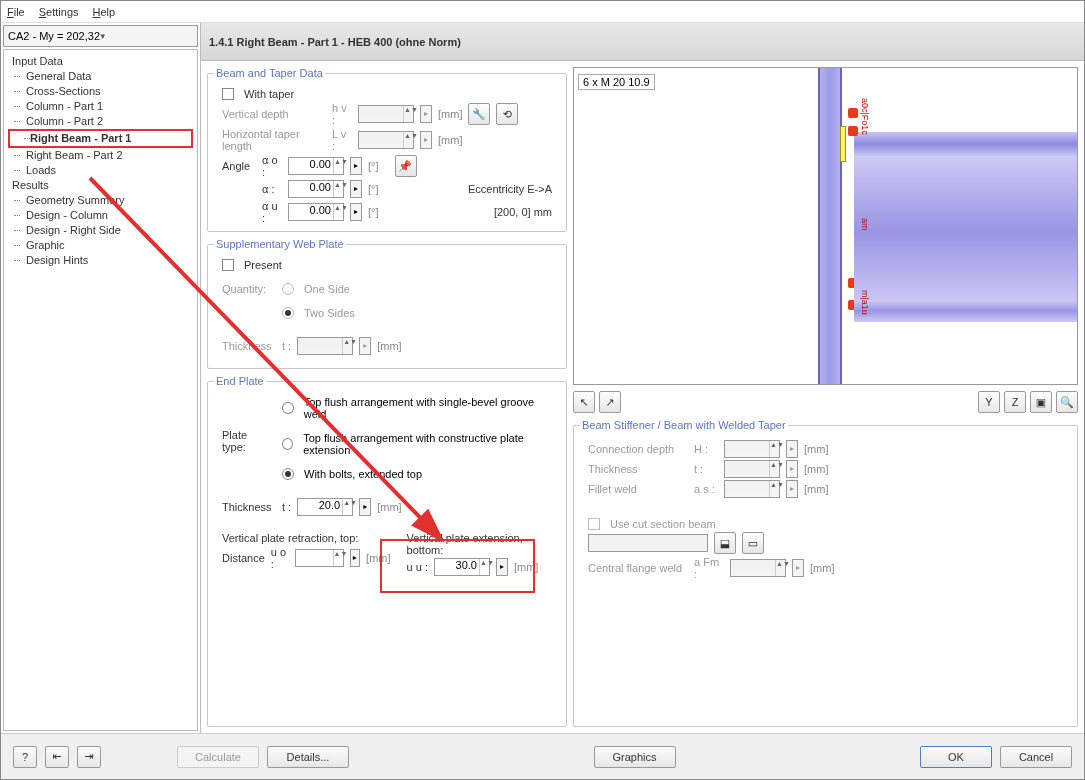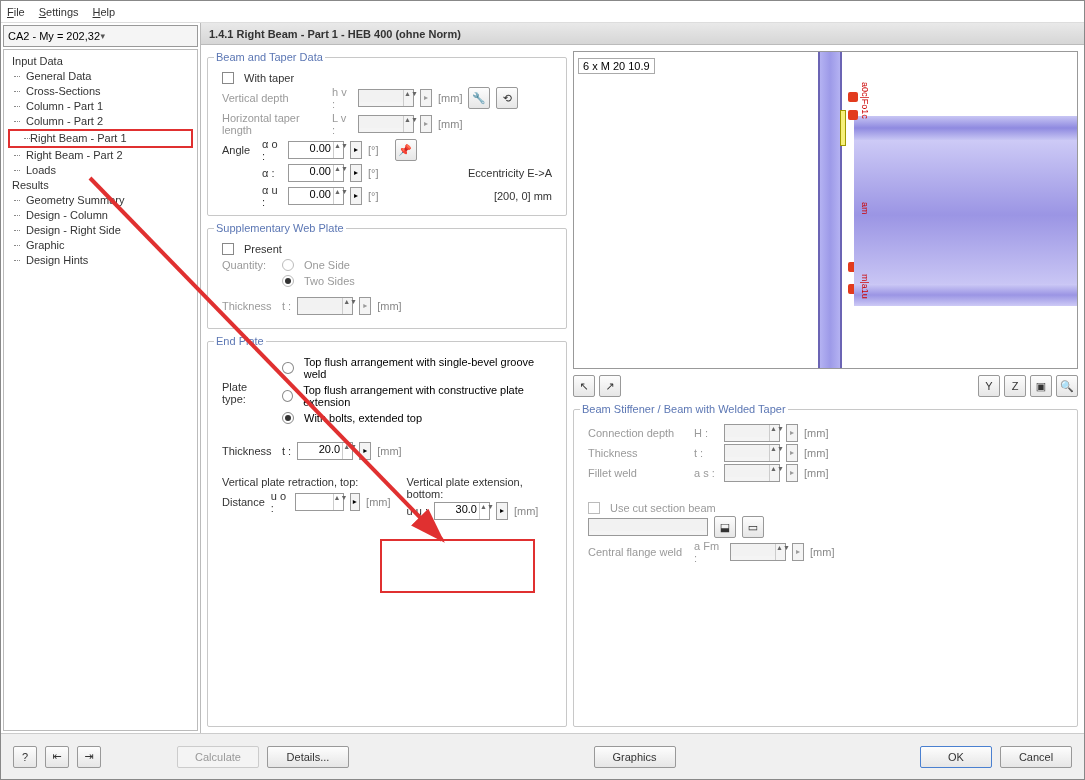--- a/index.html
+++ b/index.html
@@ -15,24 +15,24 @@
 .menubar span u { text-decoration: underline; }
 .content { flex:1; display:flex; min-height:0; }
 .sidebar { width: 200px; border-right: 1px solid #bbb; padding: 2px; background:#fff; display:flex; flex-direction:column; }
 .dropdown { width: 100%; height: 22px; border: 1px solid #999; display:flex; align-items:center; padding:0 4px; margin-bottom: 2px; background:#f5f5f5; }
 .dropdown span { flex:1; }
 .arrow { font-size:9px; color:#555; }
 .tree { flex:1; border:1px solid #bbb; padding: 4px 0; overflow:auto; }
 .tree .node { padding: 0px 6px 0px 8px; color:#333; line-height: 15px; }
 .tree .leaf { padding-left: 22px; position:relative; }
 .tree .leaf::before { content:""; position:absolute; left:10px; top:7px; width:6px; height:1px; border-top:1px dotted #888; }
-.tree .sel { border: 2px solid #e03030; padding: 0 4px; margin: 0 4px; }
+.tree .sel { border: 2px solid #e03030; padding: 0 4px; margin: 0 4px; font-weight: bold; }
 .tree .sel .leaf { padding-left:16px; }
 .main { flex:1; display:flex; flex-direction:column; min-width: 0; }
-.header-strip { height:22px; background: linear-gradient(#e9e9e9,#d6d6d6); border-bottom:1px solid #bbb; padding: 0 8px; display:flex; align-items:center; font-weight: bold; color:#333; }
+.header-strip { height:38px; background: linear-gradient(#e9e9e9,#d6d6d6); border-bottom:1px solid #bbb; padding: 0 8px; display:flex; align-items:center; font-weight: bold; color:#333; }
 .body { flex:1; display:flex; gap:6px; padding:6px; min-height:0; }
 .left-col { width: 360px; display:flex; flex-direction:column; gap:6px; }
 .right-col { flex:1; display:flex; flex-direction:column; gap:6px; min-width:0; }
 .viewer { border:1px solid #999; height: 318px; background:#fff; position:relative; overflow:hidden; }
 .viewer-label { position:absolute; top:6px; left:4px; border:1px solid #aaa; padding:1px 4px; background:#fff; }
 
 .joint { position:absolute; inset:0; }
 .col { position:absolute; left:246px; top:0; width:20px; height:100%; background:linear-gradient(90deg,#b4b2f2,#9d9ae8,#b4b2f2); }
 .col-edge { position:absolute; top:0; height:100%; width:2px; background:#6b64b4; }
 .beam { position:absolute; top:64px; right:0; left:280px; height:24px; background:linear-gradient(#c8c6f4,#8f8ae0,#c8c6f4); }
@@ -50,21 +50,21 @@
 .spin input { border:0; width:100%; text-align:right; padding:0 2px; font-size:11px; outline:none; }
 .spin.disabled { background:#f4f4f4; }
 .spin .ctl { width:10px; height:16px; border-left:1px solid #ccc; font-size:7px; line-height:8px; text-align:center; color:#666; }
 .triBtn { width:12px; height:18px; border:1px solid #999; background:#f4f4f4; font-size:8px; text-align:center; line-height:16px; }
 .unit { color:#888; }
 .radio, .check { width:12px; height:12px; border:1px solid #888; display:inline-block; vertical-align:middle; margin-right:4px; }
 .radio { border-radius:50%; position:relative; }
 .radio.sel::after { content:""; position:absolute; inset:2px; background:#333; border-radius:50%; }
 .check { background:#fff; }
 .check.gray, .radio.gray { border-color:#bbb; }
-.section-col { display:flex; flex-direction:column; gap:2px; padding-bottom:6px; }
+.section-col { display:flex; flex-direction:column; gap:10px; padding-bottom:6px; }
 .footer { height:46px; border-top:1px solid #ccc; background:#f0f0f0; display:flex; align-items:center; padding:0 12px; gap:8px; }
 .footer .spacer { flex:1; }
 .btn.primary { border-color:#4a80d0; }
 
 .annot-box { position:absolute; border:2px solid #e03030; pointer-events:none; }
 #annot-arrow { position:absolute; pointer-events:none; }
 fieldset { border:1px solid #c8c8c8; border-radius:2px; margin:0; padding:8px 6px 6px 6px; }
 legend { color:#5c77b4; padding:0 2px; font-size:11px; }
 </style>
 </head>

